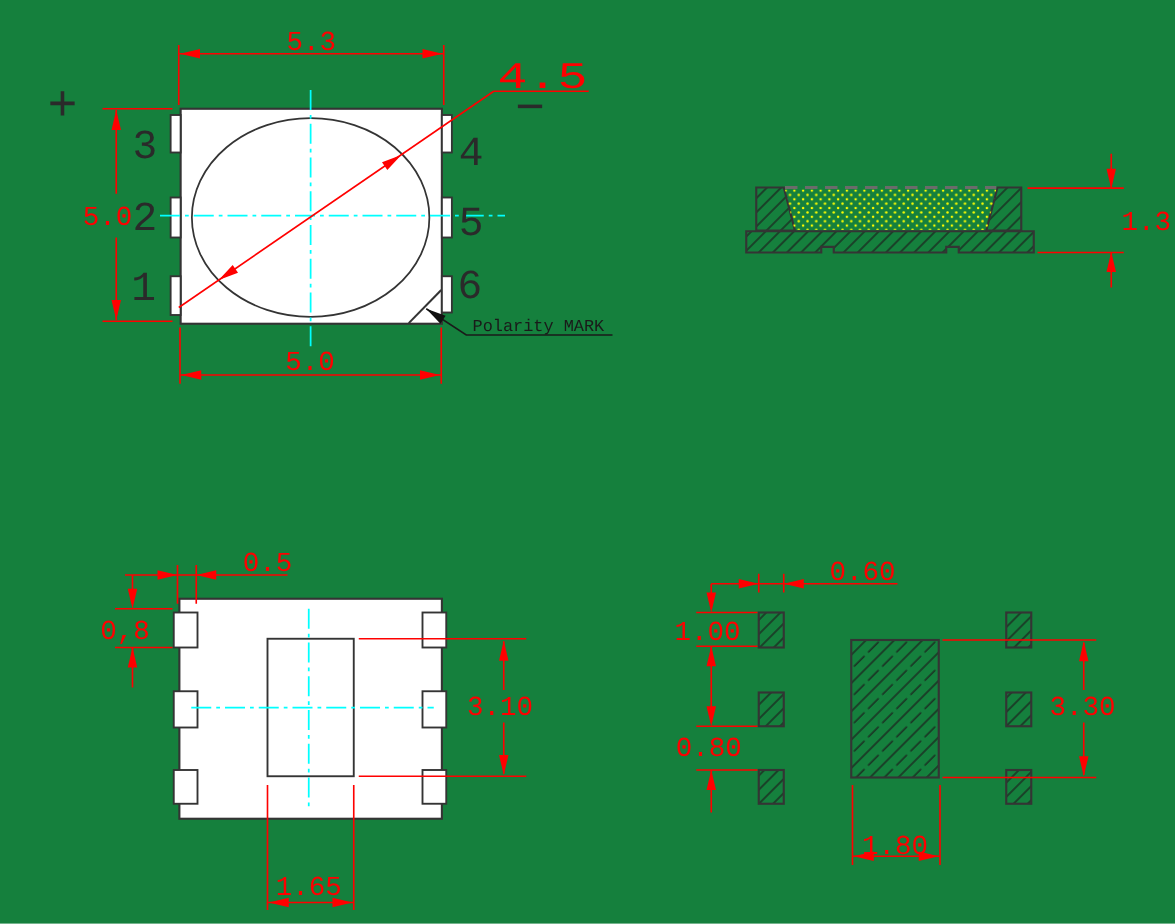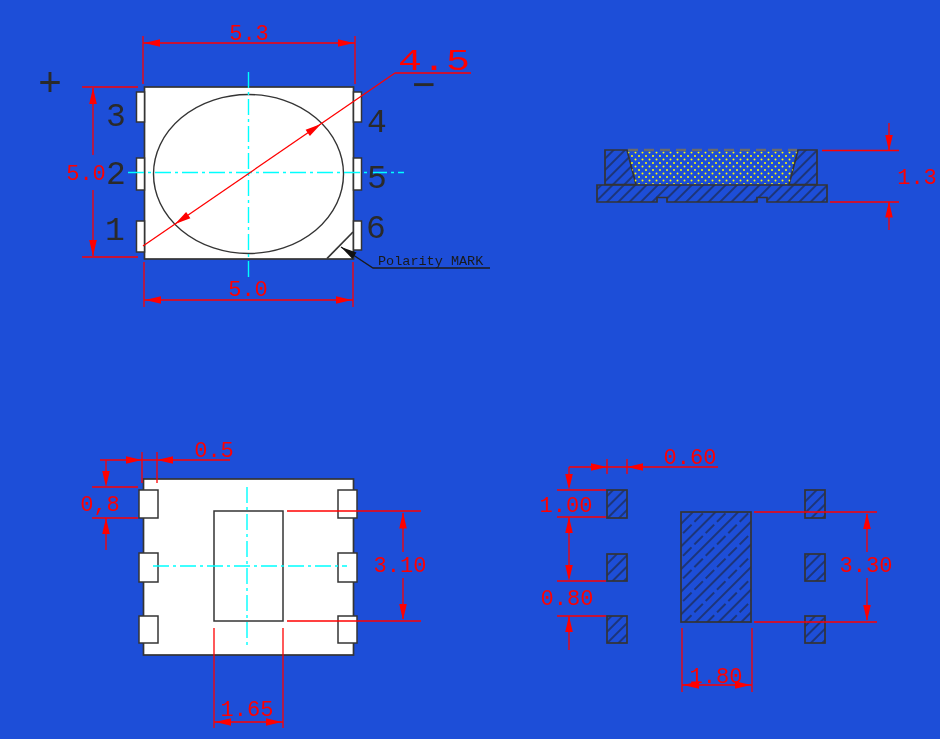--- a/index.html
+++ b/index.html
@@ -1,16 +1,16 @@
 <!DOCTYPE html>
 <html><head>
 <meta charset="utf-8">
 <style>
   html,body{margin:0;padding:0;background:#ffffff;}
-  .canvas{position:relative;width:940px;height:739px;background:#1d4ed8;overflow:hidden;}
+  .canvas{position:relative;width:940px;height:739px;background:#15803d;overflow:hidden;}
   svg{display:block;}
   svg text{font-family:"Liberation Mono","DejaVu Sans Mono",monospace;}
   .ln-red{stroke:#ff0000;stroke-width:1.3;fill:none;}
   .ln-dk{stroke:#343434;stroke-width:1.7;fill:none;}
   .sh-dk{stroke:#343434;stroke-width:1.7;fill:#ffffff;}
   .sh-pin{stroke:#343434;stroke-width:1.5;fill:#ffffff;}
   .ln-cy{stroke:#00ffff;stroke-width:1.4;fill:none;stroke-dasharray:16 4 3 4;}
   .ln-dash{stroke:#6b6b6b;stroke-width:2.4;fill:none;stroke-dasharray:10 6;}
   .ar-red{fill:#ff0000;}
   .ar-dk{fill:#111111;}

